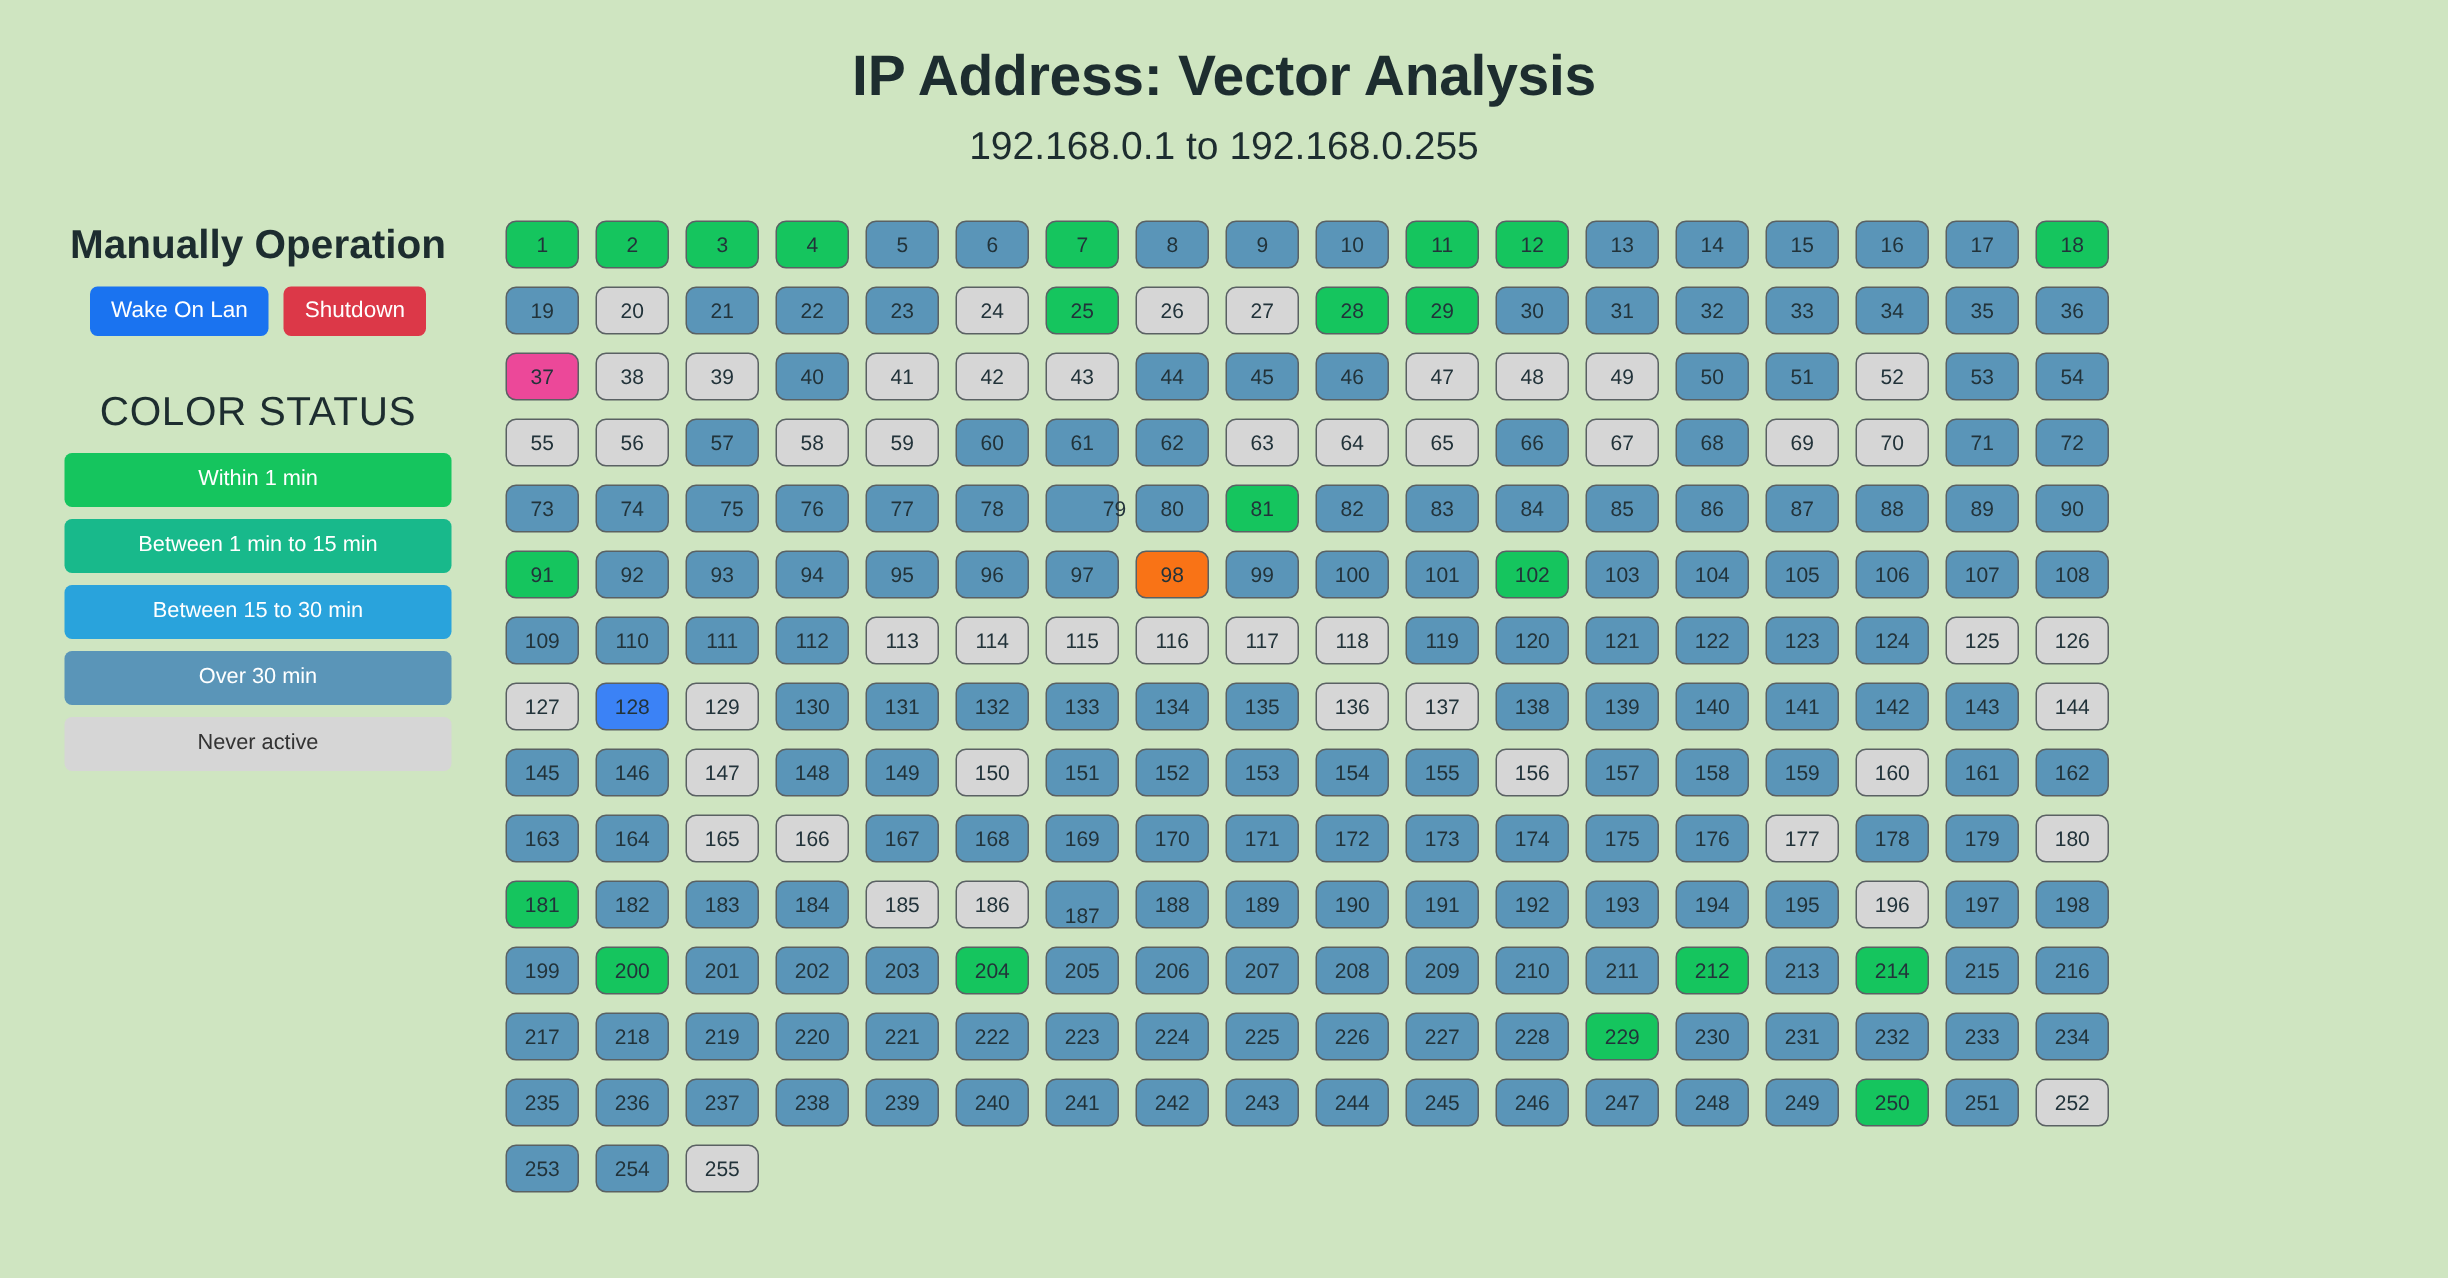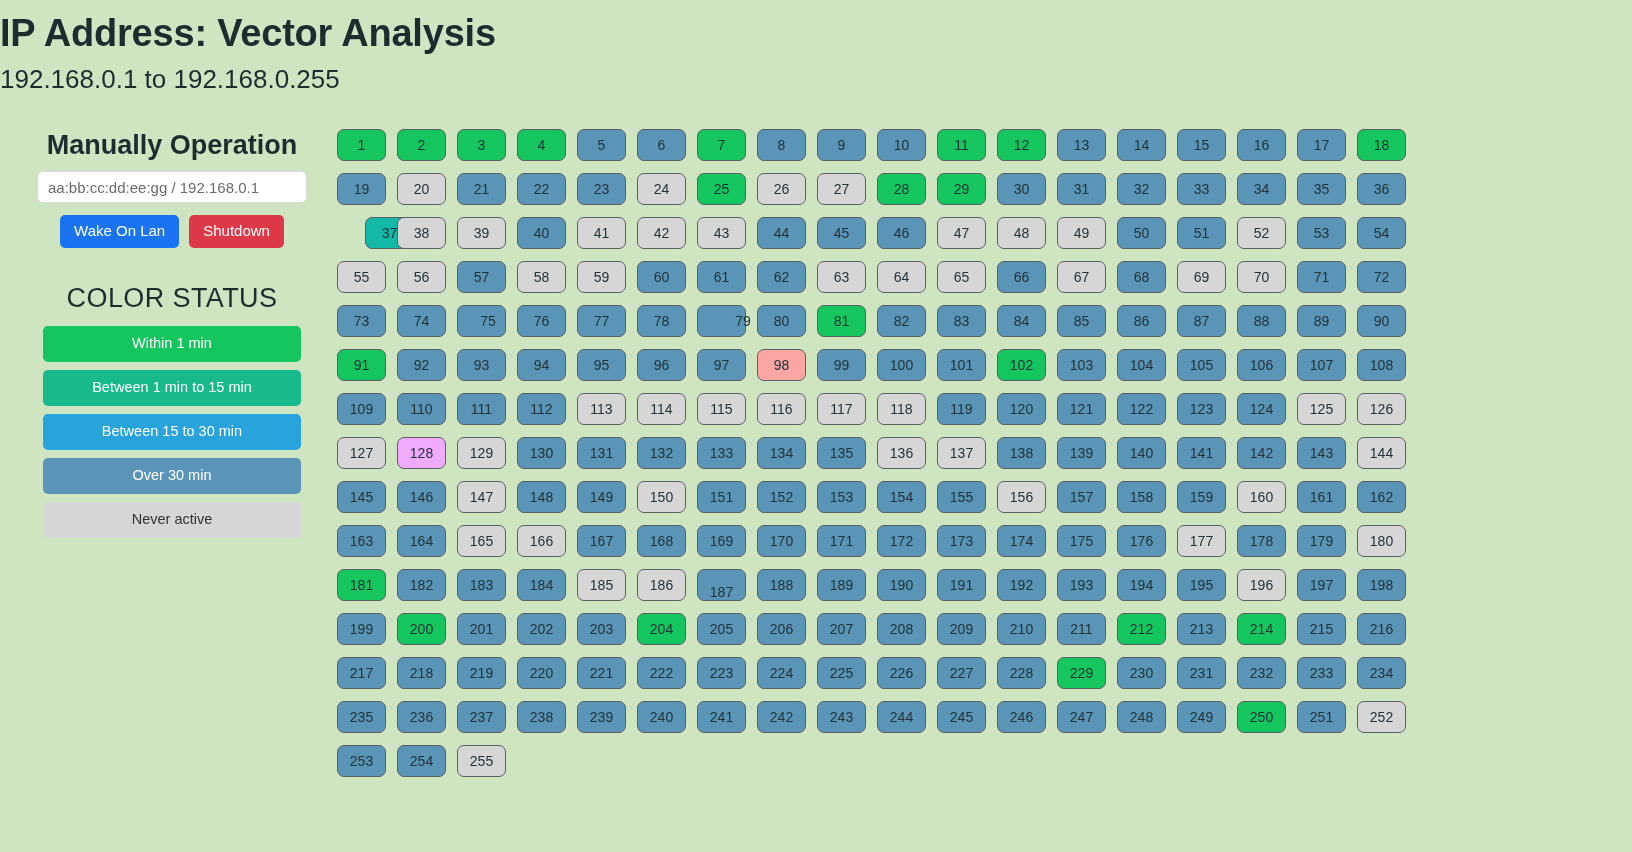--- a/index.html
+++ b/index.html
@@ -17,21 +17,22 @@
   #app {
     position: relative;
     width: 1632px;
     height: 852px;
     background: #cfe5c1;
   }
 
   
   .header {
     width: 100%;
-    padding-top: 10px;
+    text-align: center;
+    padding-top: 28px;
   }
   .header h1 {
     margin: 0;
     font-size: 38px;
     font-weight: 700;
     color: #1d2d2f;
     letter-spacing: -0.2px;
     line-height: 1.25;
   }
   .header h2 {
@@ -159,21 +160,20 @@
     <h1>IP Address: Vector Analysis</h1>
     <h2>192.168.0.1 to 192.168.0.255</h2>
   </div>
 
   <div class="body-row">
 
     <div class="sidebar">
 
       <h3>Manually Operation</h3>
 
-      <input class="mac-input" type="text" placeholder="aa:bb:cc:dd:ee:gg / 192.168.0.1" style="">
 
       <div class="btn-row">
         <button class="btn btn-wol">Wake On Lan</button>
         <button class="btn btn-shutdown">Shutdown</button>
       </div>
 
       <h3 class="status-title">COLOR STATUS</h3>
 
       <div class="legend" id="legend">
           <div class="legend-item" style="background: rgb(21, 197, 94);">
@@ -298,21 +298,21 @@
           </div>
           <div class="cell" style="background: rgb(90, 149, 184);">
             <span>34</span>
           </div>
           <div class="cell" style="background: rgb(90, 149, 184);">
             <span>35</span>
           </div>
           <div class="cell" style="background: rgb(90, 149, 184);">
             <span>36</span>
           </div>
-          <div class="cell" style="background: #14b8a6; margin-left: 28px;">
+          <div class="cell" style="background: #ec4899;">
             <span>37</span>
           </div>
           <div class="cell" style="background: rgb(214, 214, 214);">
             <span>38</span>
           </div>
           <div class="cell" style="background: rgb(214, 214, 214);">
             <span>39</span>
           </div>
           <div class="cell" style="background: rgb(90, 149, 184);">
             <span>40</span>
@@ -481,21 +481,21 @@
           </div>
           <div class="cell" style="background: rgb(90, 149, 184);">
             <span>95</span>
           </div>
           <div class="cell" style="background: rgb(90, 149, 184);">
             <span>96</span>
           </div>
           <div class="cell" style="background: rgb(90, 149, 184);">
             <span>97</span>
           </div>
-          <div class="cell" style="background: #fca5a5;">
+          <div class="cell" style="background: #f97316;">
             <span>98</span>
           </div>
           <div class="cell" style="background: rgb(90, 149, 184);">
             <span>99</span>
           </div>
           <div class="cell" style="background: rgb(90, 149, 184);">
             <span>100</span>
           </div>
           <div class="cell" style="background: rgb(90, 149, 184);">
             <span>101</span>
@@ -571,21 +571,21 @@
           </div>
           <div class="cell" style="background: rgb(214, 214, 214);">
             <span>125</span>
           </div>
           <div class="cell" style="background: rgb(214, 214, 214);">
             <span>126</span>
           </div>
           <div class="cell" style="background: rgb(214, 214, 214);">
             <span>127</span>
           </div>
-          <div class="cell" style="background: #f0abfc;">
+          <div class="cell" style="background: #3b82f6;">
             <span>128</span>
           </div>
           <div class="cell" style="background: rgb(214, 214, 214);">
             <span>129</span>
           </div>
           <div class="cell" style="background: rgb(90, 149, 184);">
             <span>130</span>
           </div>
           <div class="cell" style="background: rgb(90, 149, 184);">
             <span>131</span>

